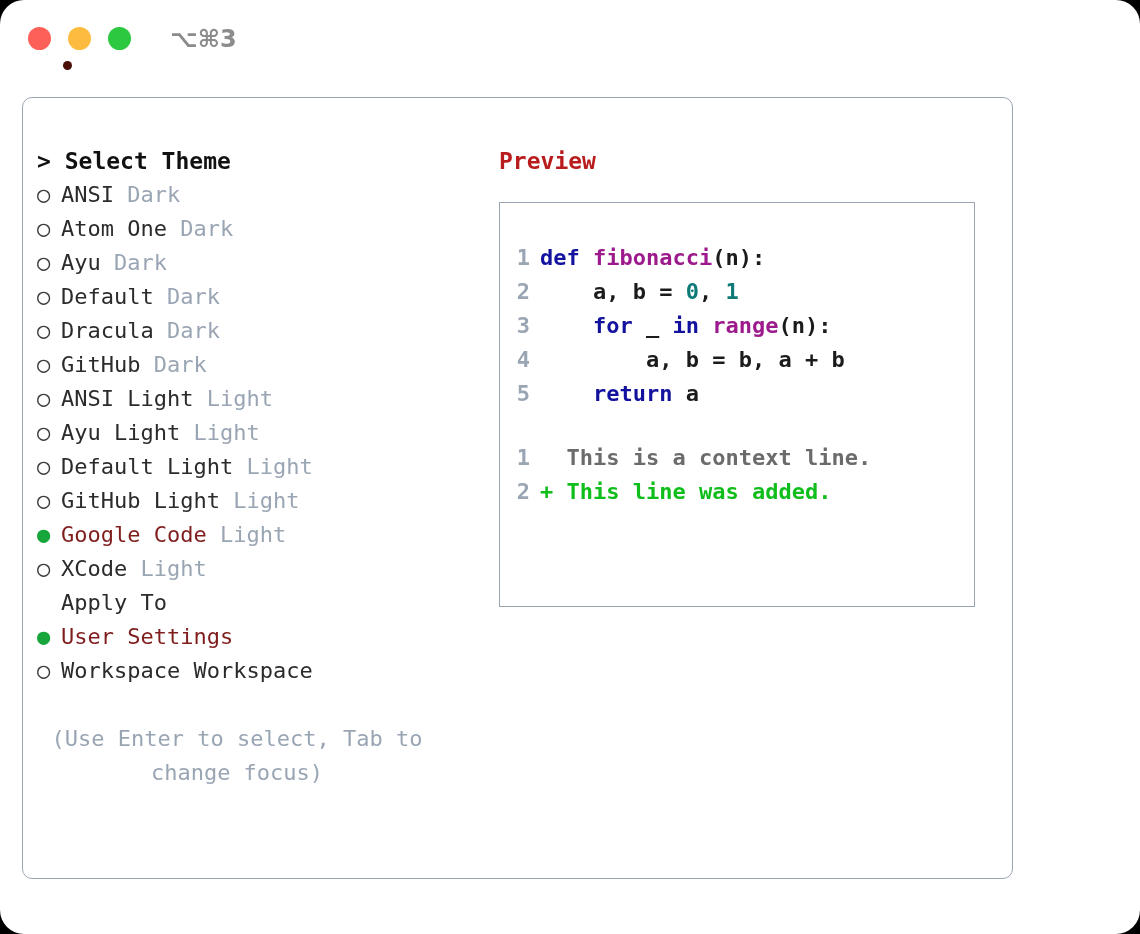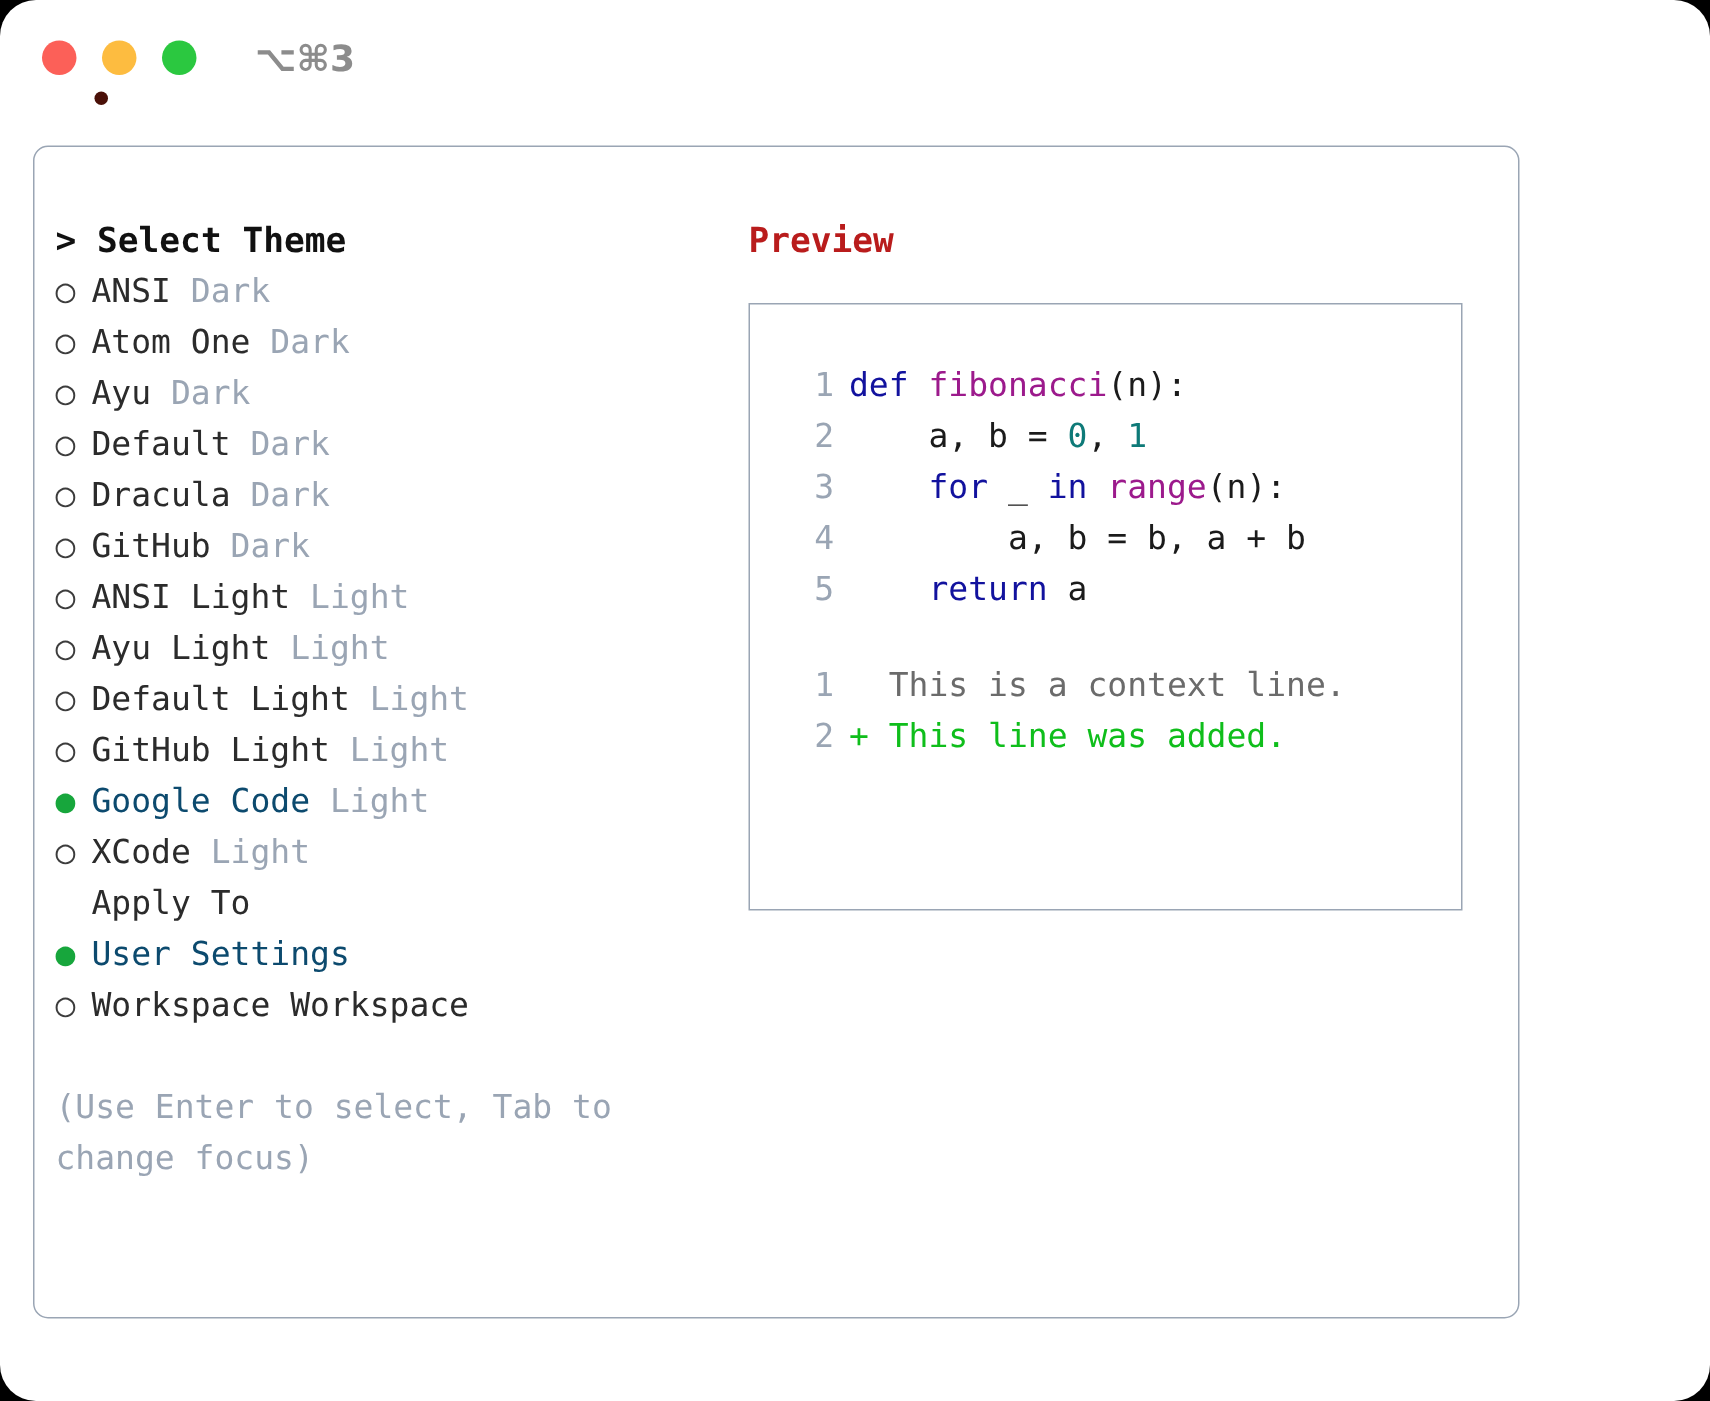--- a/index.html
+++ b/index.html
@@ -102,21 +102,21 @@
     font-size: 22px;
     white-space: pre;
     color: #3c3c3c;
   }
   .opt-row .marker {
     display: inline-block;
     width: 24px;
     color: #3c3c3c;
   }
   .opt-row.selected .marker { color: #17a63c; }
-  .opt-row.selected .opt-label { color: #0c4a6e; }
+  .opt-row.selected .opt-label { color: #7f1d1d; }
   .opt-label { color: #2b2b2b; }
   .opt-tag {
     color: #9aa5b4;
   }
 
   #apply-header {
     height: 34px;
     line-height: 34px;
     font-size: 22px;
     color: #2b2b2b;
@@ -124,20 +124,21 @@
     padding-left: 24px;
   }
 
   #hint {
     margin-top: 34px;
     font-size: 22px;
     line-height: 34px;
     color: #9aa5b4;
     width: 400px;
     white-space: pre-wrap;
+    text-align: center;
   }
 
   
   #right-col {
     position: absolute;
     left: 476px;
     top: 46px;
     width: 500px;
   }
   #preview-title {
@@ -153,23 +154,24 @@
     width: 476px;
     height: 405px;
     border: 1.5px solid #9aa5b4;
     background: #ffffff;
     box-sizing: border-box;
     position: relative;
     overflow: hidden;
   }
   #code-area {
     position: absolute;
-    left: 32px;
+    left: 6px;
     top: 38px;
     right: 4px;
+    font-weight: bold;
   }
   .code-line {
     height: 34px;
     line-height: 34px;
     font-size: 22px;
     white-space: pre;
   }
   .lineno {
     display: inline-block;
     width: 24px;

